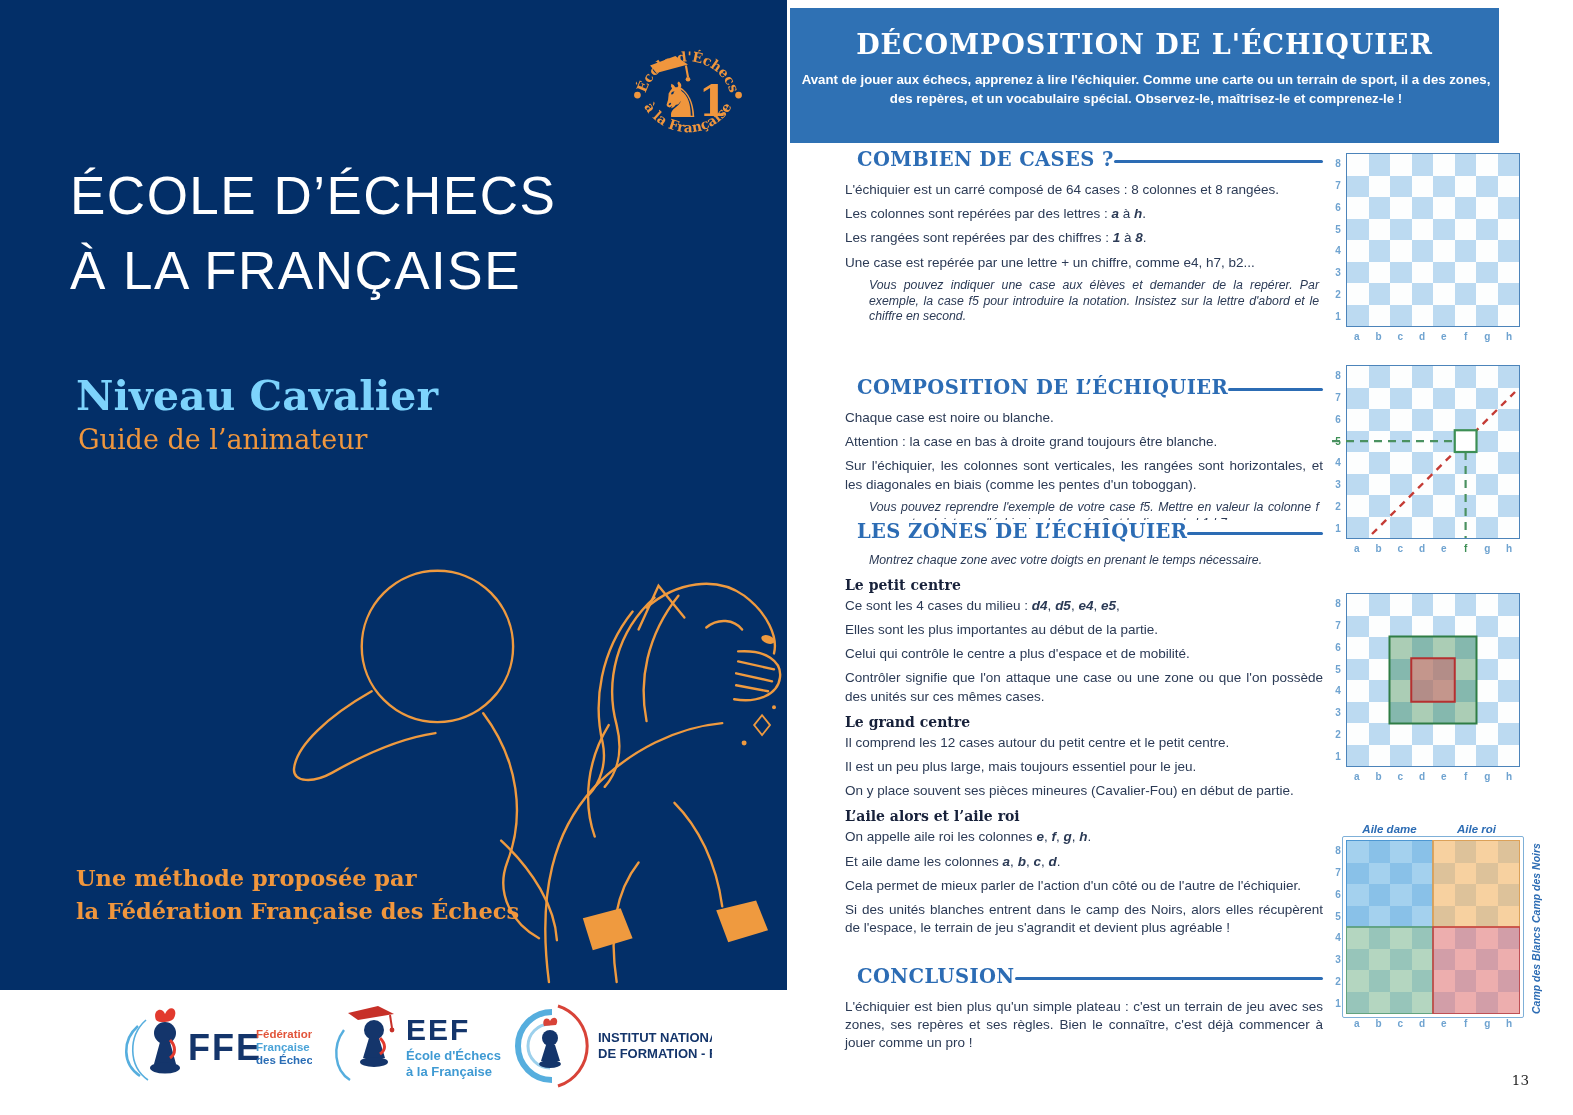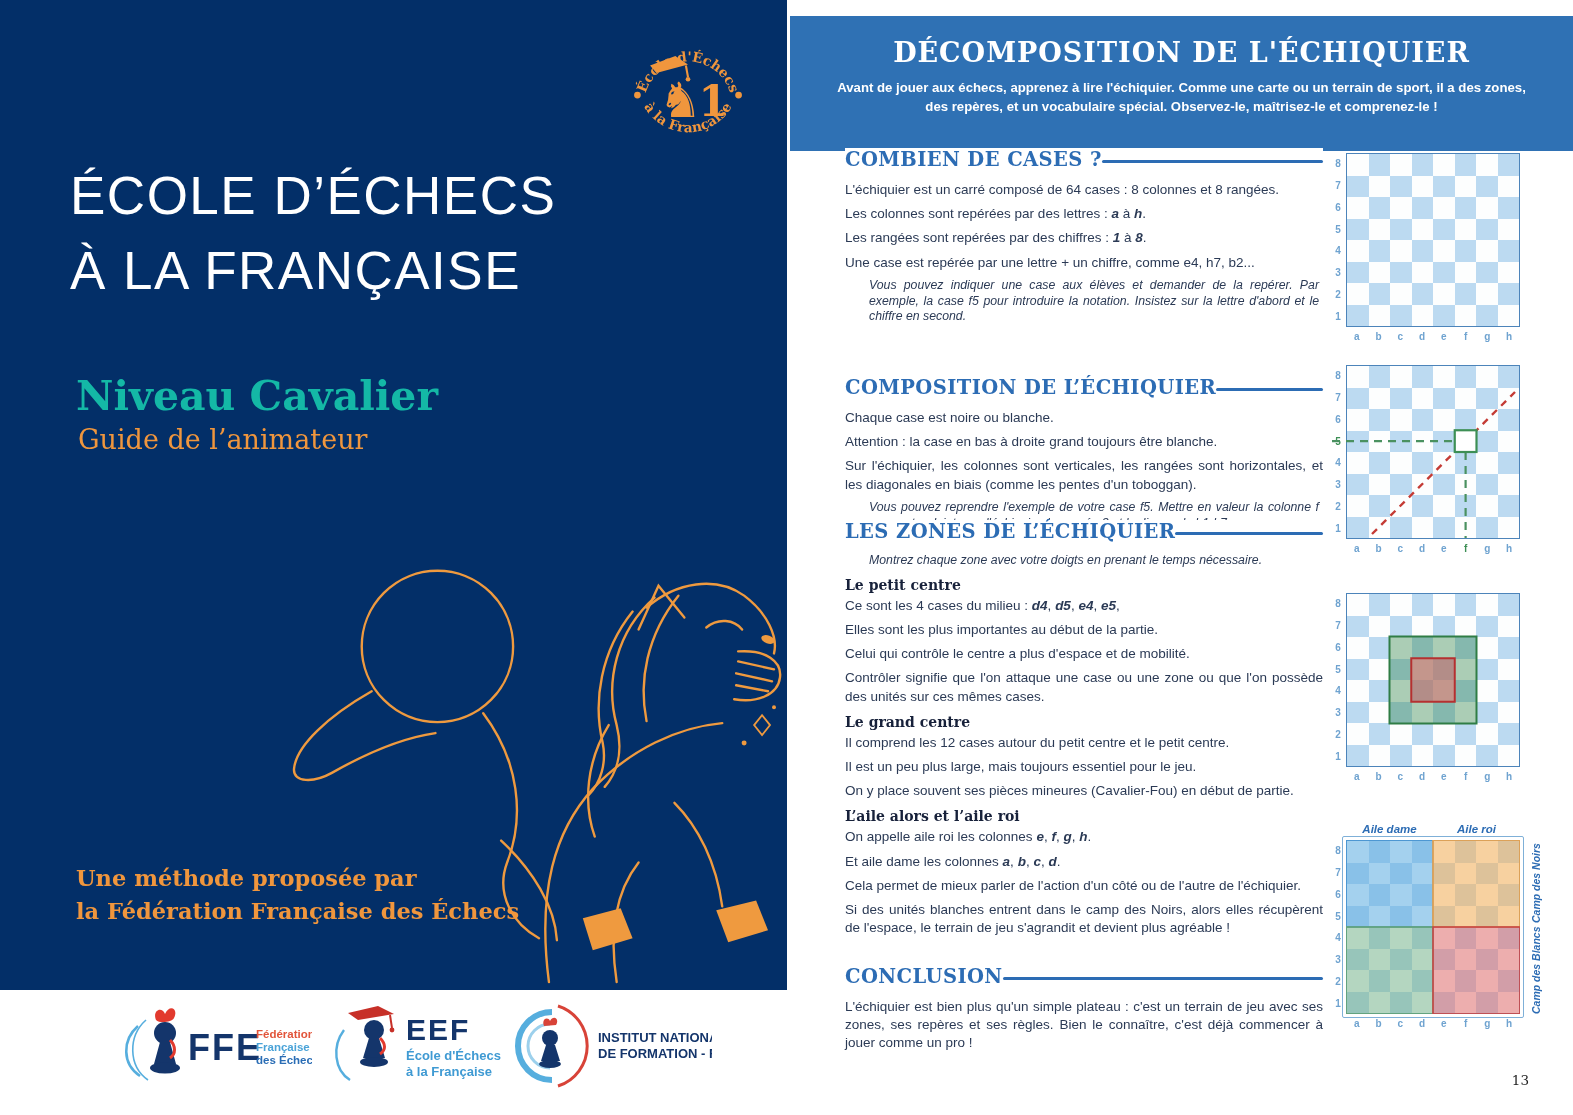--- a/index.html
+++ b/index.html
@@ -6,46 +6,46 @@
   html,body{margin:0;padding:0;background:#ffffff;}
   body{font-family:"Liberation Sans",sans-serif;}
   #app{position:relative;width:1573px;height:1115px;background:#ffffff;overflow:hidden;}
 
   
   .left-page{position:absolute;left:0;top:0;width:787px;height:990px;background:#032f68;}
   .cover-badge{position:absolute;right:40px;top:34px;width:118px;height:120px;}
   .cover-title{position:absolute;left:70px;top:158px;color:#ffffff;
     font-family:"Liberation Sans",sans-serif;font-weight:400;font-size:53px;
     letter-spacing:1.5px;line-height:1.42;}
-  .level-title{position:absolute;left:76px;top:372px;color:#14b8a6;
+  .level-title{position:absolute;left:76px;top:372px;color:#7dd3fc;
     font-family:"DejaVu Serif",serif;font-weight:700;font-size:41px;}
   .level-subtitle{position:absolute;left:78px;top:424px;color:#f0963d;
     font-family:"DejaVu Serif",serif;font-weight:400;font-size:27px;}
   .method-credit{position:absolute;left:76px;top:862px;color:#f0963d;
     font-family:"DejaVu Serif",serif;font-weight:700;font-size:22.5px;line-height:1.45;}
   .mascot{position:absolute;right:0;bottom:0;width:500px;height:478px;}
 
   
   .logos-strip{position:absolute;left:0;top:990px;width:787px;height:125px;background:#ffffff;}
   .logo{position:absolute;}
   .logo-ffe{left:116px;top:16px;}
   .logo-eef{left:330px;top:12px;}
   .logo-inf{left:492px;top:10px;}
 
   
   .right-page{position:absolute;left:790px;top:0;width:783px;height:1115px;background:#ffffff;}
-  .band{position:absolute;left:0;top:16px;width:783px;height:135px;background:#2f71b4;color:#fff;}
+  .band{position:absolute;left:0;top:8px;width:709px;height:135px;background:#2f71b4;color:#fff;}
   .band-title{margin:21px 20px 0 20px;text-align:center;
     font-family:"DejaVu Serif",serif;font-weight:700;font-size:27px;letter-spacing:1px;}
   .band-subtitle{margin:10px auto 0 auto;width:712px;text-align:center;
     font-size:13.2px;line-height:1.45;font-weight:600;}
 
   .sec{position:absolute;left:55px;width:478px;background:#ffffff;}
   .sec-0{top:148px;} .sec-1{top:376px;} .sec-2{top:520px;} .sec-3{top:965px;}
-  .sec-head{display:flex;align-items:center;margin:0 0 10px 0;}
+  .sec-head{display:flex;align-items:center;margin:0 0 10px 12px;}
   .sec-title{font-family:"DejaVu Serif",serif;font-weight:700;font-size:19.5px;
     color:#2c6cb4;letter-spacing:.4px;white-space:nowrap;}
   .sec-rule{flex:1;height:3px;background:#2c6cb4;border-radius:2px;margin-top:3px;}
   .para{font-size:13.5px;line-height:1.35;margin:0 0 6px 0;color:#2b3a55;text-align:justify;}
   .para strong{font-weight:700;} .para strong em{font-style:italic;}
   .note{font-size:12.3px;line-height:1.28;font-style:italic;margin:2px 4px 6px 24px;
     color:#2b3a55;text-align:justify;}
   .sub-head{font-family:"DejaVu Serif",serif;font-weight:700;font-size:14px;
     color:#17213a;margin:8px 0 4px 0;}
 

